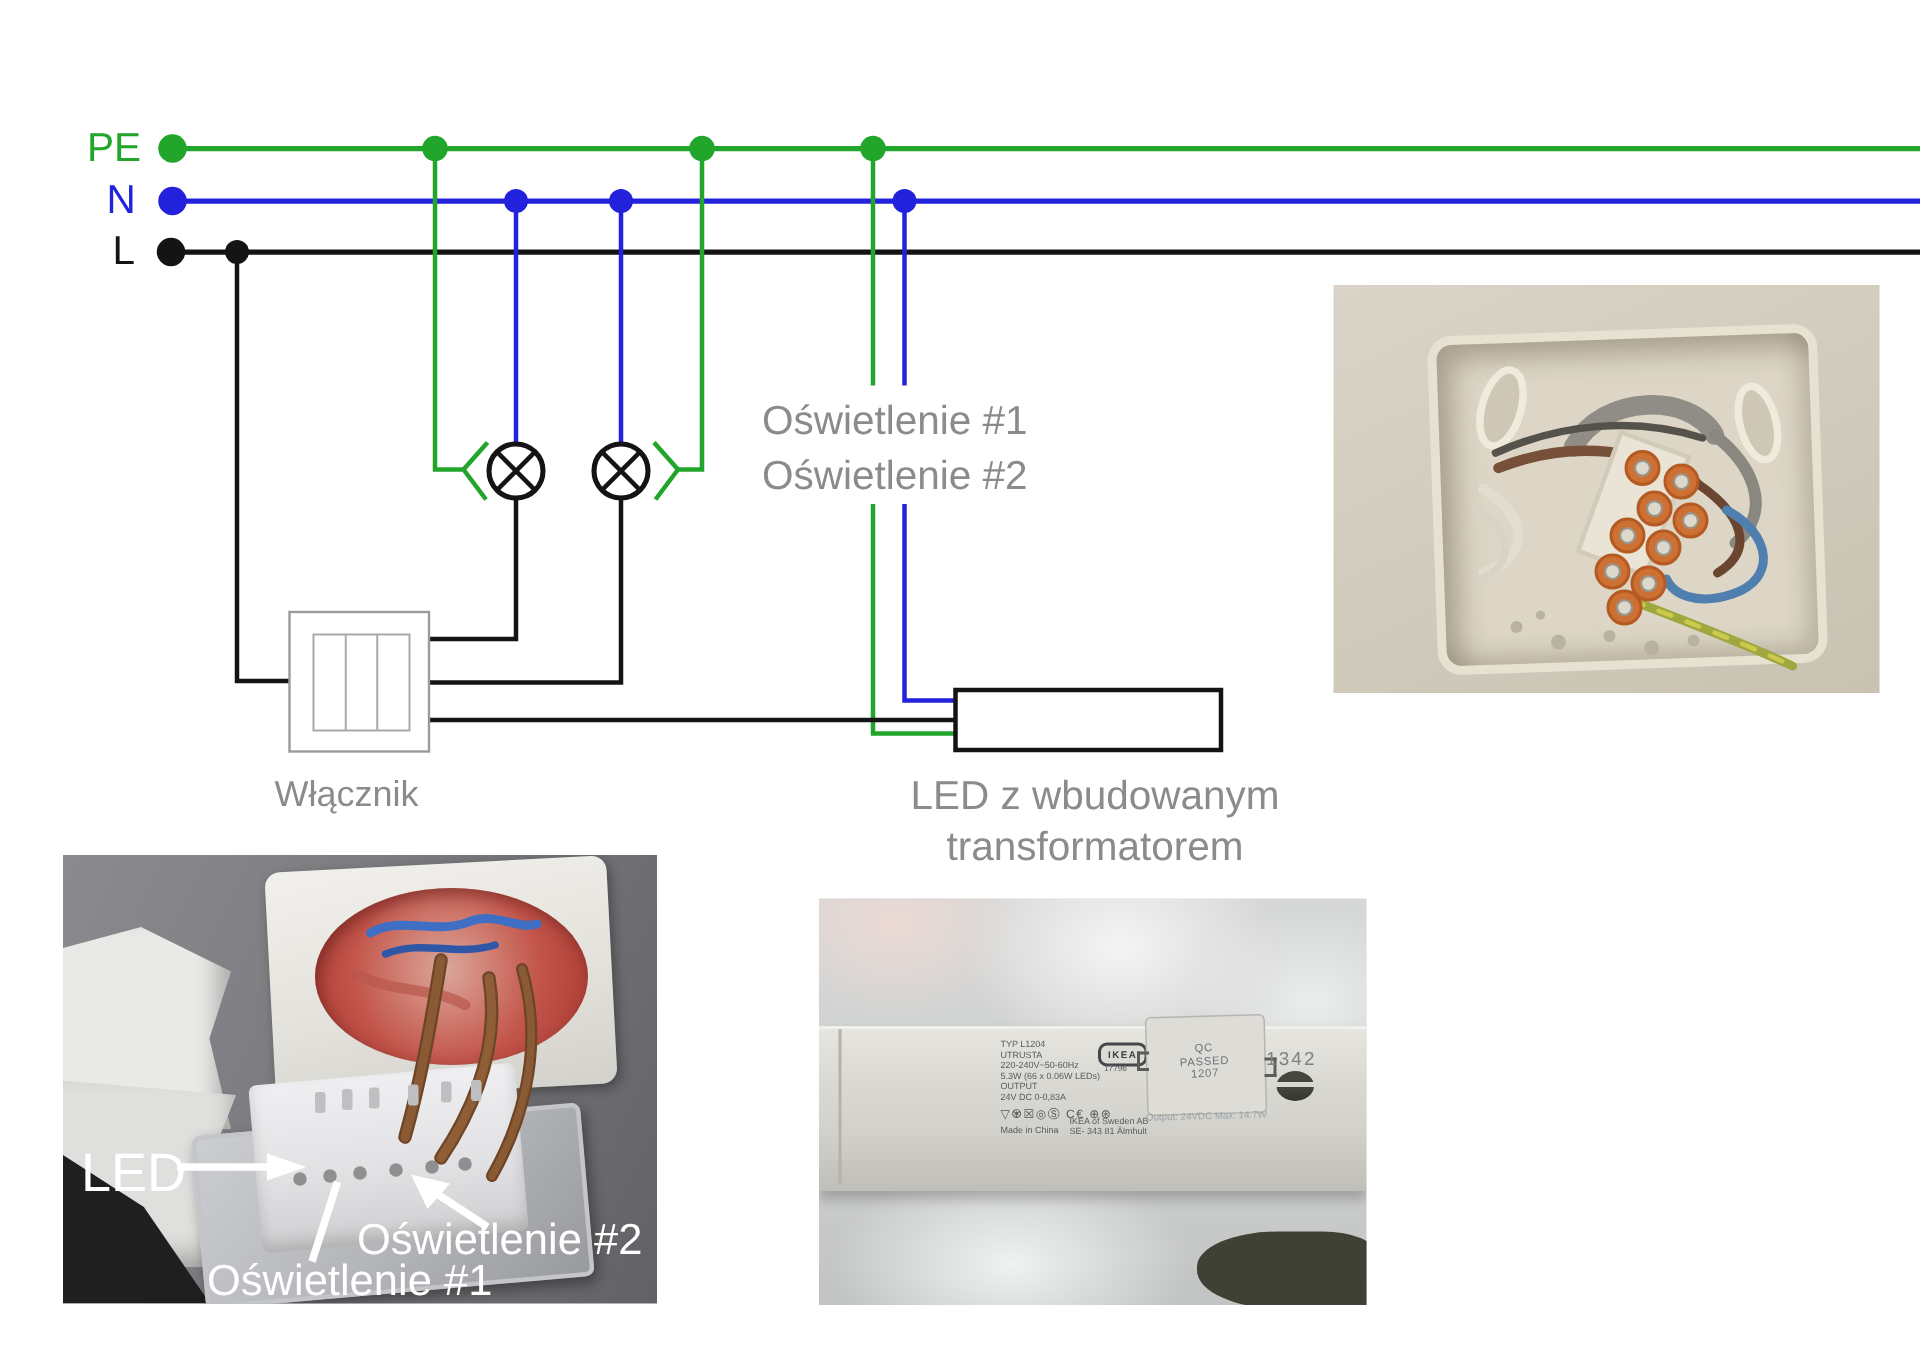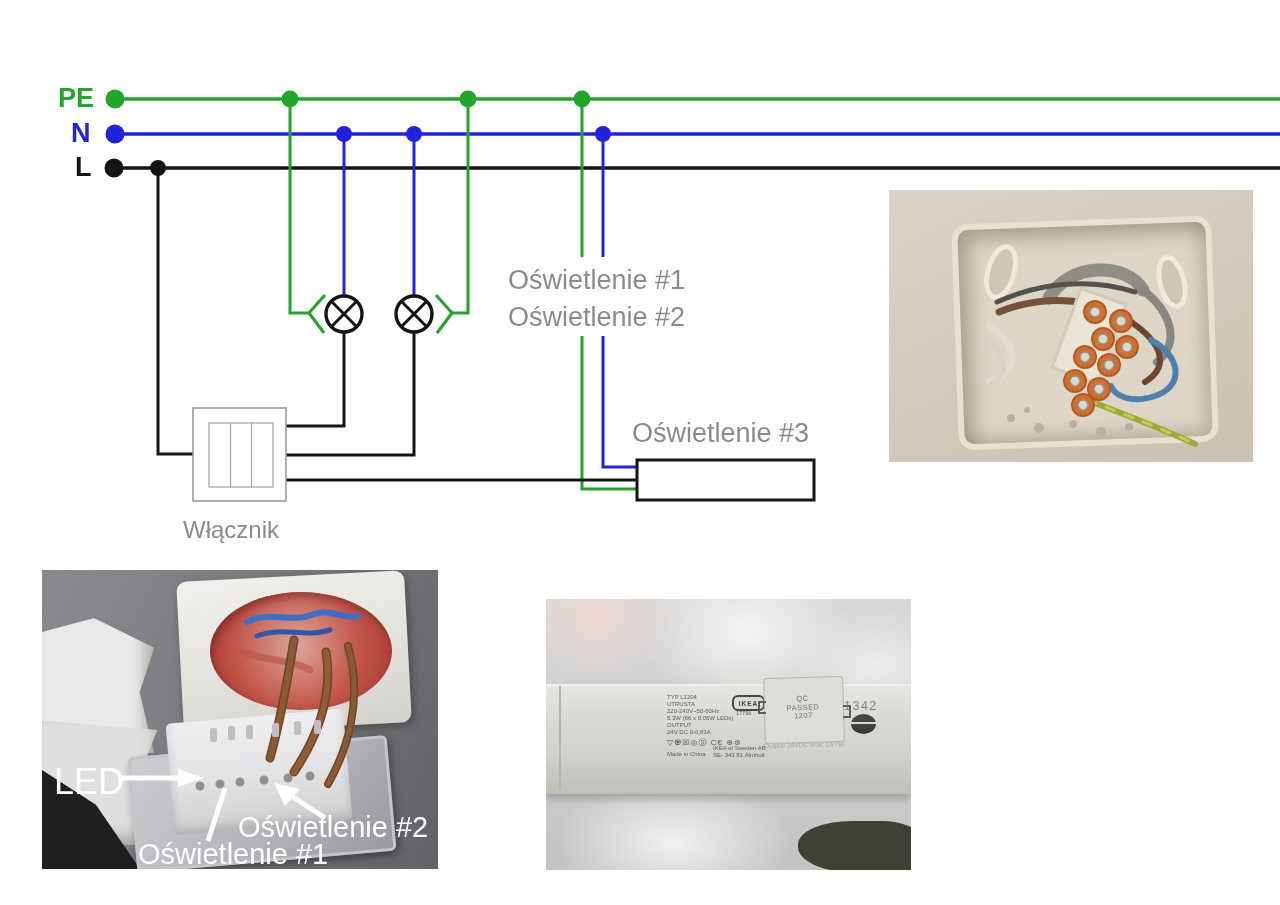--- a/index.html
+++ b/index.html
@@ -1,21 +1,21 @@
 <!DOCTYPE html>
 <html><head>
 <meta charset="utf-8">
 <style>
   html,body{margin:0;padding:0;background:#fff;}
   #canvas{position:relative;width:1280px;height:905px;background:#fff;overflow:hidden;
           font-family:"Liberation Sans","DejaVu Sans",sans-serif;}
   .abs{position:absolute;}
   svg{display:block;}
   
-  .buslbl{font-size:27px;font-weight:700;line-height:1;}
+  .buslbl{font-size:27px;font-weight:400;line-height:1;}
   .graylbl{color:#8b8b8b;font-size:27px;line-height:37px;white-space:nowrap;}
   
   #photo-junction{left:889px;top:190px;width:364px;height:272px;overflow:hidden;
      background:linear-gradient(155deg,#dad4c8 0%,#d2ccbe 45%,#c9c2b2 100%);}
   #jb-hole{left:72px;top:36px;width:248px;height:214px;transform:rotate(-2deg);
      background:#ddd6c6;border-radius:10px;
      box-shadow:0 0 0 6px #e7e1d2, inset 10px 10px 18px rgba(90,80,60,.38), inset -8px -8px 14px rgba(90,80,60,.22);}
   
   #photo-switch{left:42px;top:570px;width:396px;height:299px;overflow:hidden;
      background:linear-gradient(115deg,#8b8b8f 0%,#7d7d81 40%,#626266 100%);}
@@ -138,22 +138,23 @@
 
     <rect x="637" y="460" width="177" height="40" fill="#fff" stroke="#141414" stroke-width="3"></rect>
   </svg>
 
   <div class="abs buslbl" style="left:58px;top:85px;color:#22a52b">PE</div>
   <div class="abs buslbl" style="left:71px;top:120px;color:#2222dd">N</div>
   <div class="abs buslbl" style="left:75px;top:154px;color:#141414">L</div>
 
   <div class="abs graylbl" style="left:508px;top:262px">Oświetlenie #1</div>
   <div class="abs graylbl" style="left:508px;top:299px">Oświetlenie #2</div>
-  <div class="abs graylbl" style="left:632px;top:415px">Oświetlenie #3</div>
   <div class="abs graylbl" style="left:183px;top:511px;font-size:24px">Włącznik</div>
+  <div class="abs graylbl" style="left:560px;top:512px;width:340px;text-align:center">LED z wbudowanym</div>
+  <div class="abs graylbl" style="left:560px;top:546px;width:340px;text-align:center">transformatorem</div>
 
   <div class="abs" id="photo-junction">
     <div class="abs" id="jb-hole"></div>
     <svg class="abs" style="left:0;top:0" width="364" height="272" viewBox="0 0 364 272">
 
       <ellipse cx="112" cy="82" rx="13" ry="26" transform="rotate(16 112 82)" fill="#cfc7b5" stroke="#efeadb" stroke-width="5"></ellipse>
       <ellipse cx="283" cy="92" rx="12" ry="25" transform="rotate(-14 283 92)" fill="#cfc7b5" stroke="#efeadb" stroke-width="5"></ellipse>
 
       <g fill="none" stroke-linecap="round">
         <path d="M160,108 C180,72 238,72 254,100" stroke="#8f8d86" stroke-width="13"></path>

